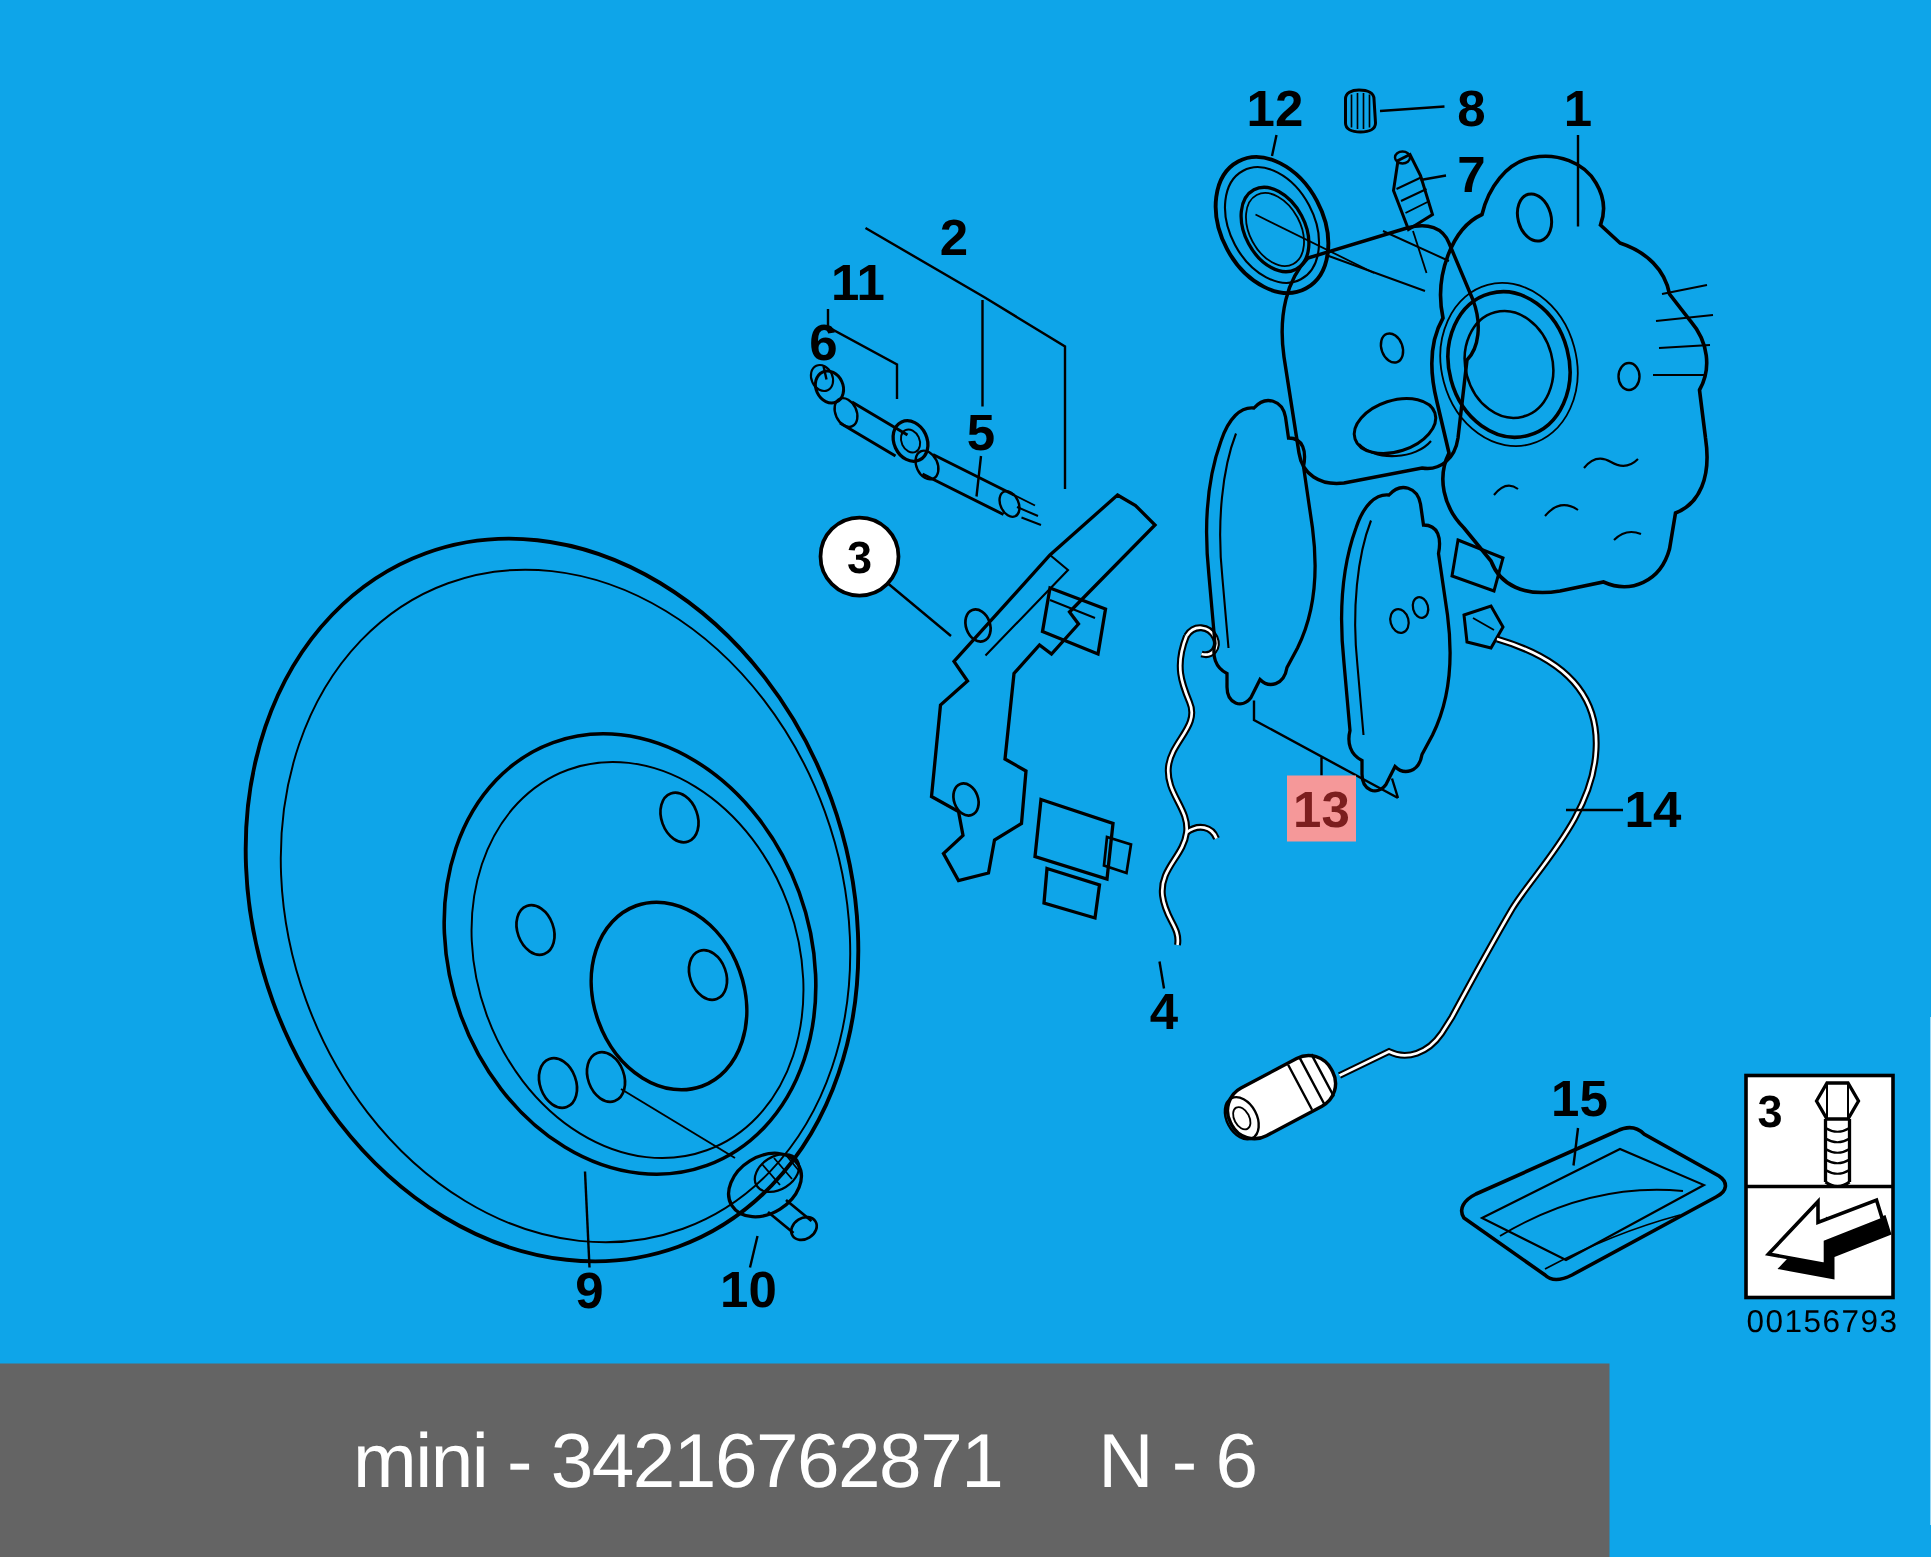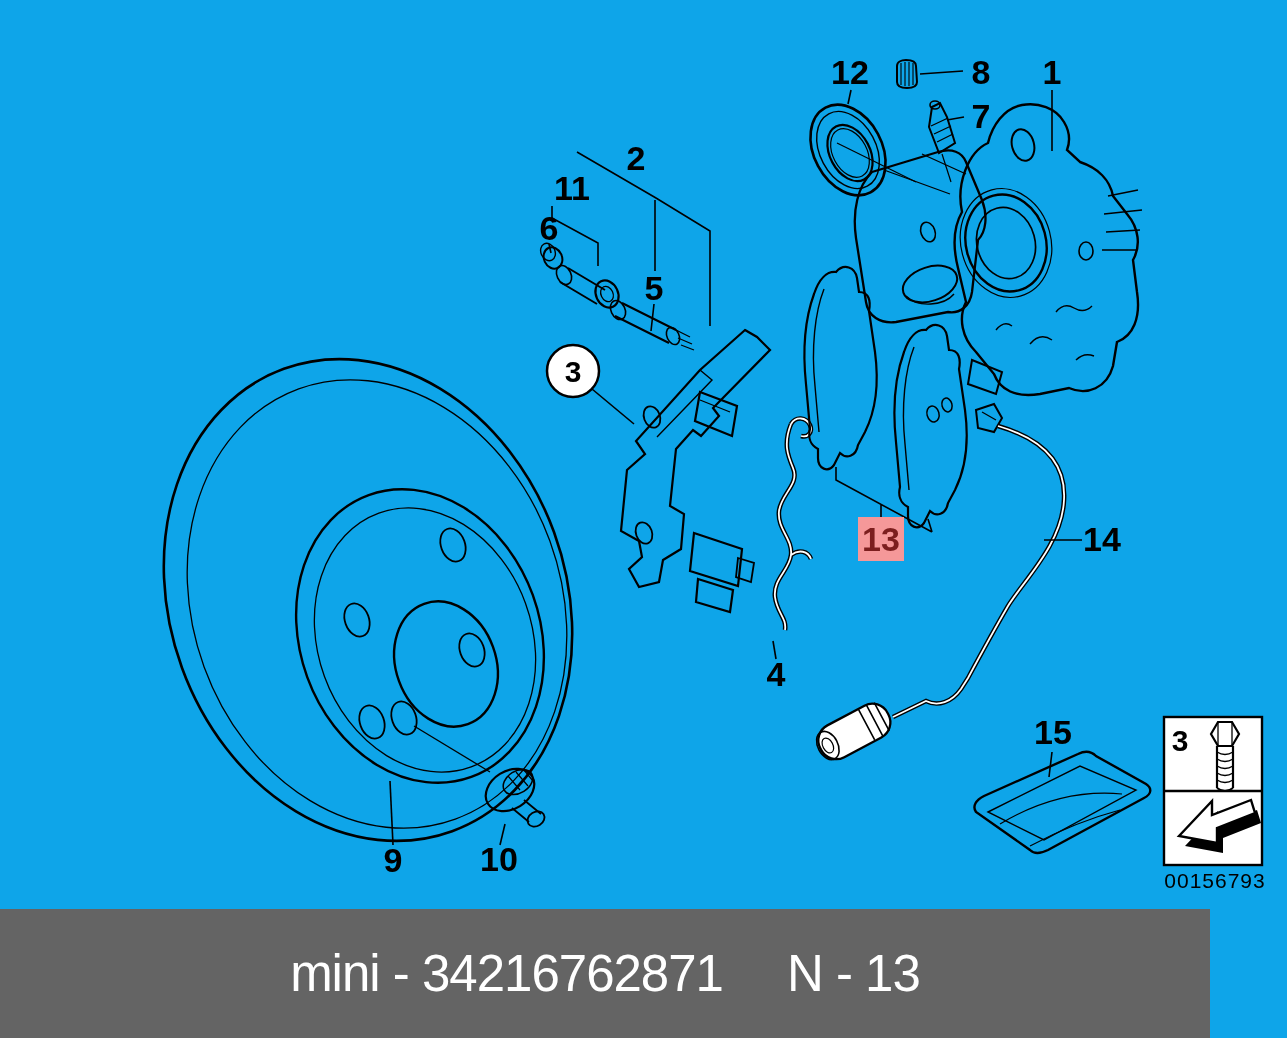--- a/index.html
+++ b/index.html
@@ -4,21 +4,21 @@
 <style>
   html,body{margin:0;padding:0;background:#fff;}
   #stage{position:relative;width:1287px;height:1038px;background:#0ea5e9;overflow:hidden;
          font-family:"Liberation Sans",sans-serif;}
   svg{position:absolute;left:0;top:0;display:block;}
   .lbl{font:bold 34px "Liberation Sans",sans-serif;fill:#000;text-anchor:middle;}
   .lbl-sm{font:bold 30px "Liberation Sans",sans-serif;fill:#000;text-anchor:middle;}
   .lbl-hl{font:bold 34px "Liberation Sans",sans-serif;fill:#7c1e1e;text-anchor:middle;}
   .code{font:21px "Liberation Sans",sans-serif;fill:#000;text-anchor:middle;letter-spacing:1px;}
   .ln{stroke:#000;fill:none;}
-  #footer-bar{position:absolute;left:0;top:909px;width:1210px;height:129px;background:#646464;
+  #footer-bar{position:absolute;left:0;top:909px;width:1073px;height:129px;background:#646464;
               display:flex;align-items:center;justify-content:center;gap:64px;
               color:#ffffff;font-size:51px;letter-spacing:-1px;}
 </style>
 </head>
 <body>
 
 <div id="stage">
 
 <svg width="1287" height="909" viewBox="0 0 1287 909">
 
@@ -217,16 +217,16 @@
     <g>
       <path d="M 1179,836 L 1212,801 L 1212,815 L 1251,800 L 1255,813 L 1217,828 L 1217,843 Z" transform="translate(6,10)" fill="#000"></path>
       <path d="M 1179,836 L 1212,801 L 1212,815 L 1251,800 L 1255,813 L 1217,828 L 1217,843 Z" fill="#fff" stroke="#000" stroke-width="2.4"></path>
     </g>
   </g>
   <text class="code" x="1215" y="888">00156793</text>
 </svg>
 
 <div id="footer-bar">
   <span>mini - 34216762871</span>
-  <span>N - 13</span>
+  <span>N - 6</span>
 </div>
 
 </div>
 
 </body></html>

